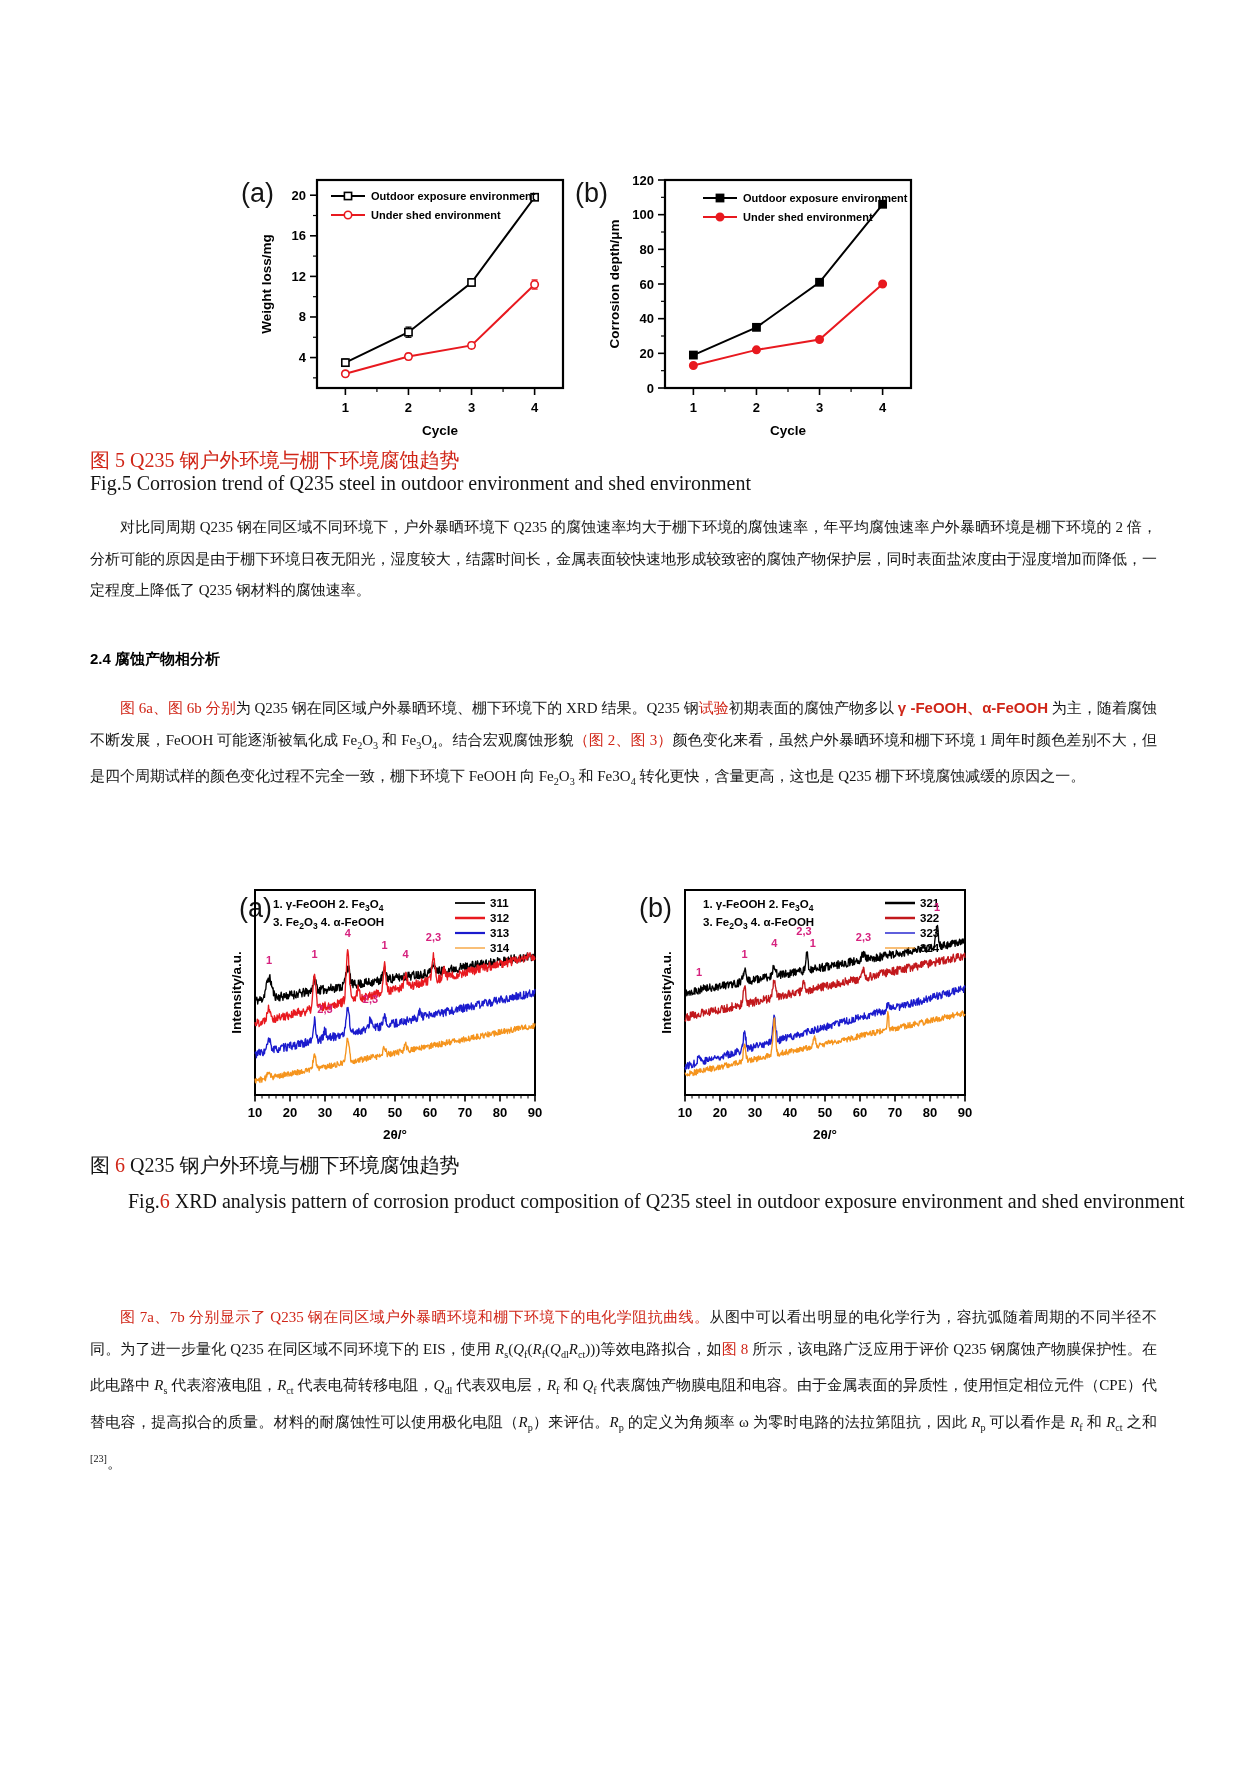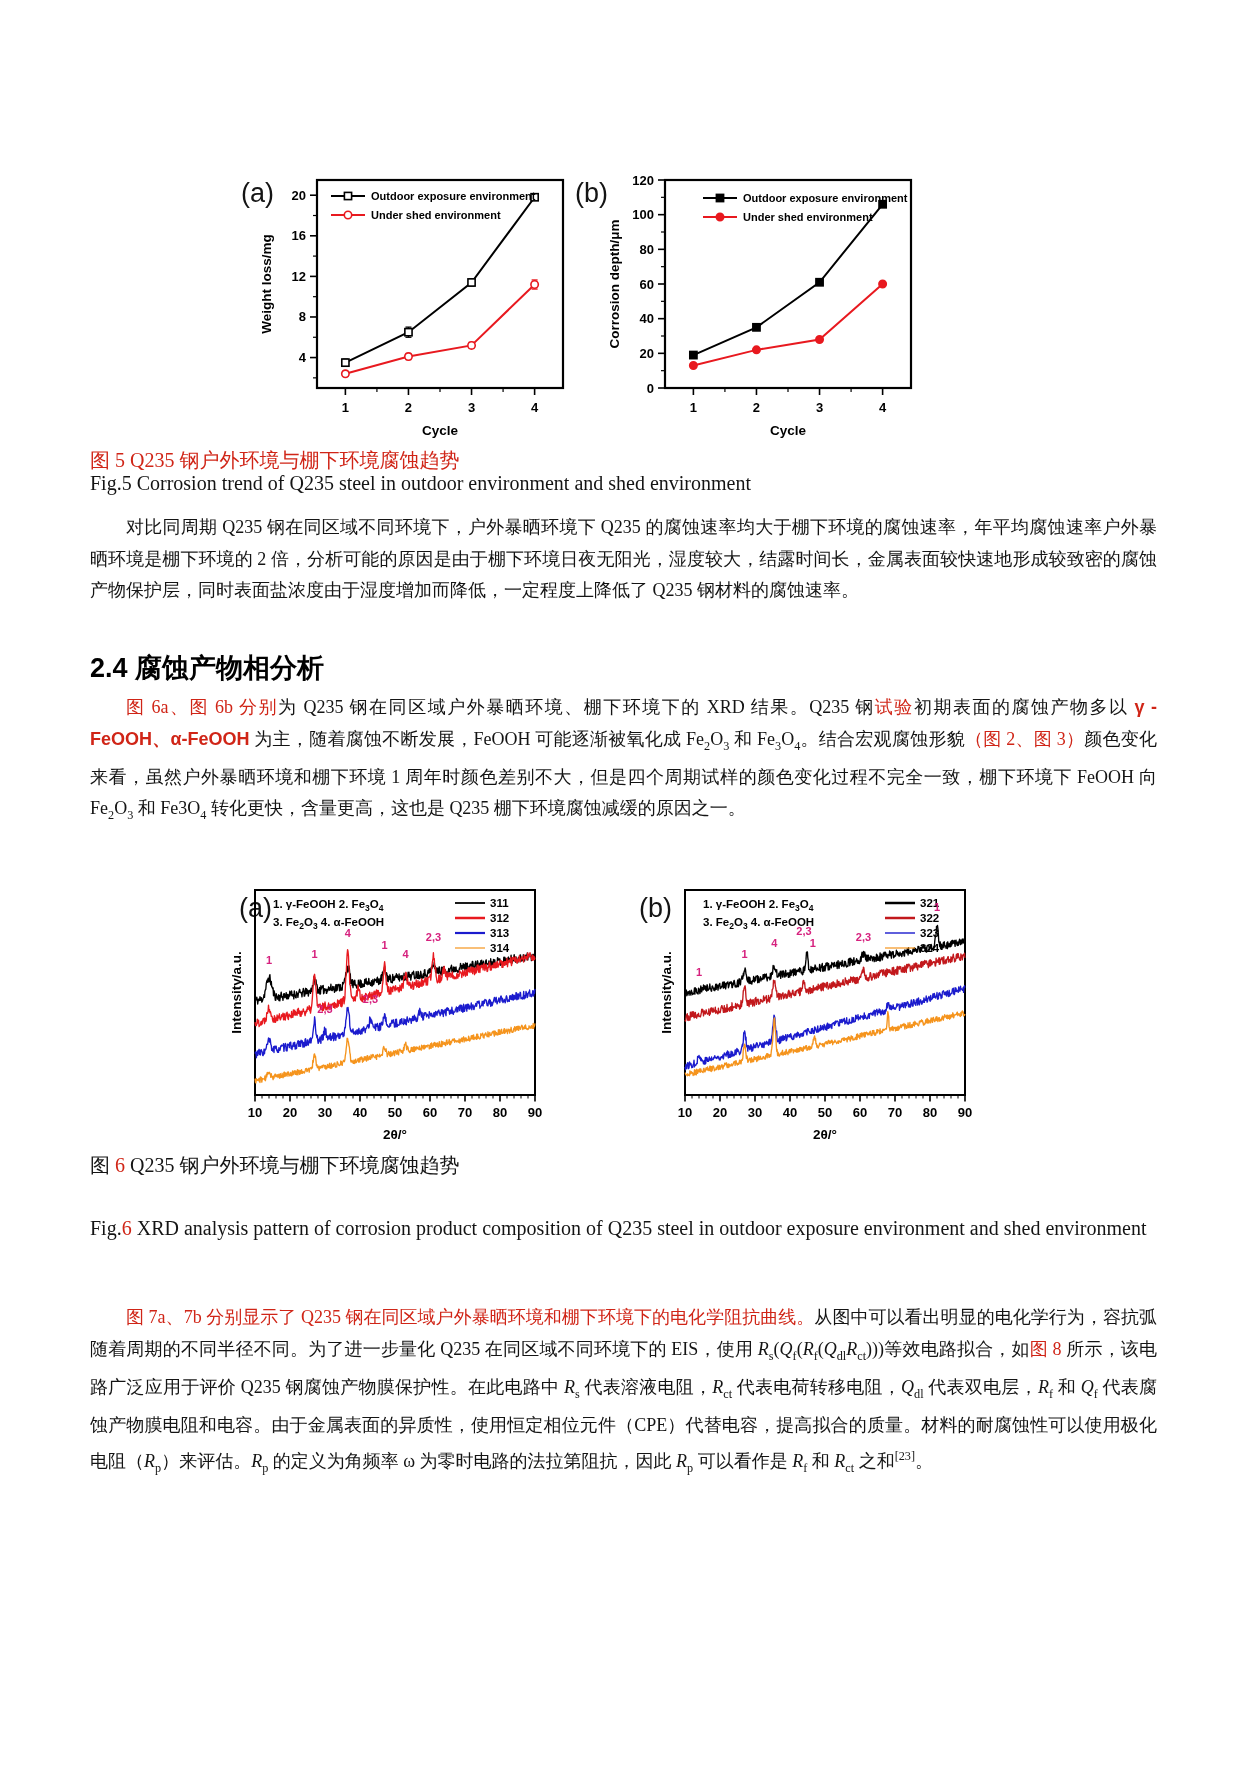--- a/index.html
+++ b/index.html
@@ -11,30 +11,30 @@
     position:relative;
     width:1249px;height:1766px;
     background:#ffffff;
     font-family:"Liberation Serif","DejaVu Serif",serif;
     color:var(--ink);
     overflow:hidden;
   }
   .abs{position:absolute;}
   .textcol{left:90px;width:1067px;}
   .body-par{
-    font-size:18px;line-height:31.5px;text-align:justify;
+    font-size:15px;line-height:31.5px;text-align:justify;
     text-indent:2em;color:var(--ink);
   }
   .caption{
     font-size:20px;line-height:30px;
   }
   .caption-cn-red{color:var(--red);}
   .heading{
     font-family:"Liberation Sans","DejaVu Sans",sans-serif;
-    font-weight:bold;font-size:27px;color:#000;
+    font-weight:bold;font-size:15px;color:#000;
   }
   .figrow{display:flex;align-items:flex-start;}
   
   .run-n{}
   .run-r{color:var(--red);}
   .run-rb{color:var(--red);font-weight:bold;font-family:"Liberation Sans","DejaVu Sans",sans-serif;}
   .run-i{font-style:italic;}
   sub.run-sub{font-size:68%;}
   sup.run-sup{font-size:68%;}
   
@@ -350,18 +350,18 @@
           <text x="119" y="45.1" class="pk">2,3</text>
           <text x="127.75" y="57.400000000000006" class="pk">1</text>
           <text x="178.5" y="51.25" class="pk">2,3</text>
           <text x="252" y="20.5" class="pk">1</text>
         </g>
       </svg>
   </div>
 
   <div class="abs textcol caption" style="top:1150px;"><span class="run-n">图 </span><span class="run-r">6</span><span class="run-n"> Q235 钢户外环境与棚下环境腐蚀趋势</span></div>
 
-  <div class="abs textcol caption" style="top:1210px;line-height:37px;"><span class="run-n">Fig.</span><span class="run-r">6</span><span class="run-n"> XRD analysis pattern of corrosion product composition of Q235 steel in outdoor exposure environment and shed environment</span></div>
+  <div class="abs textcol caption" style="top:1183px;line-height:37px;margin-left:38px;"><span class="run-n">Fig.</span><span class="run-r">6</span><span class="run-n"> XRD analysis pattern of corrosion product composition of Q235 steel in outdoor exposure environment and shed environment</span></div>
 
 
   <div class="abs textcol body-par" style="top:1302px;"><span class="run-r">图 7a、7b 分别显示了 Q235 钢在同区域户外暴晒环境和棚下环境下的电化学阻抗曲线。</span><span class="run-n">从图中可以看出明显的电化学行为，容抗弧随着周期的不同半径不同。为了进一步量化 Q235 在同区域不同环境下的 EIS，使用 </span><span class="run-i">R</span><sub class="run-sub">s</sub><span class="run-n">(</span><span class="run-i">Q</span><sub class="run-sub">f</sub><span class="run-n">(</span><span class="run-i">R</span><sub class="run-sub">f</sub><span class="run-n">(</span><span class="run-i">Q</span><sub class="run-sub">dl</sub><span class="run-i">R</span><sub class="run-sub">ct</sub><span class="run-n">)))等效电路拟合，如</span><span class="run-r">图 8</span><span class="run-n"> 所示，该电路广泛应用于评价 Q235 钢腐蚀产物膜保护性。在此电路中 </span><span class="run-i">R</span><sub class="run-sub">s</sub><span class="run-n"> 代表溶液电阻，</span><span class="run-i">R</span><sub class="run-sub">ct</sub><span class="run-n"> 代表电荷转移电阻，</span><span class="run-i">Q</span><sub class="run-sub">dl</sub><span class="run-n"> 代表双电层，</span><span class="run-i">R</span><sub class="run-sub">f</sub><span class="run-n"> 和 </span><span class="run-i">Q</span><sub class="run-sub">f</sub><span class="run-n"> 代表腐蚀产物膜电阻和电容。由于金属表面的异质性，使用恒定相位元件（CPE）代替电容，提高拟合的质量。材料的耐腐蚀性可以使用极化电阻（</span><span class="run-i">R</span><sub class="run-sub">p</sub><span class="run-n">）来评估。</span><span class="run-i">R</span><sub class="run-sub">p</sub><span class="run-n"> 的定义为角频率 ω 为零时电路的法拉第阻抗，因此 </span><span class="run-i">R</span><sub class="run-sub">p</sub><span class="run-n"> 可以看作是 </span><span class="run-i">R</span><sub class="run-sub">f</sub><span class="run-n"> 和 </span><span class="run-i">R</span><sub class="run-sub">ct</sub><span class="run-n"> 之和</span><sup class="run-sup">[23]</sup><span class="run-n">。</span></div>
 
 </div>
 
 </body></html>

